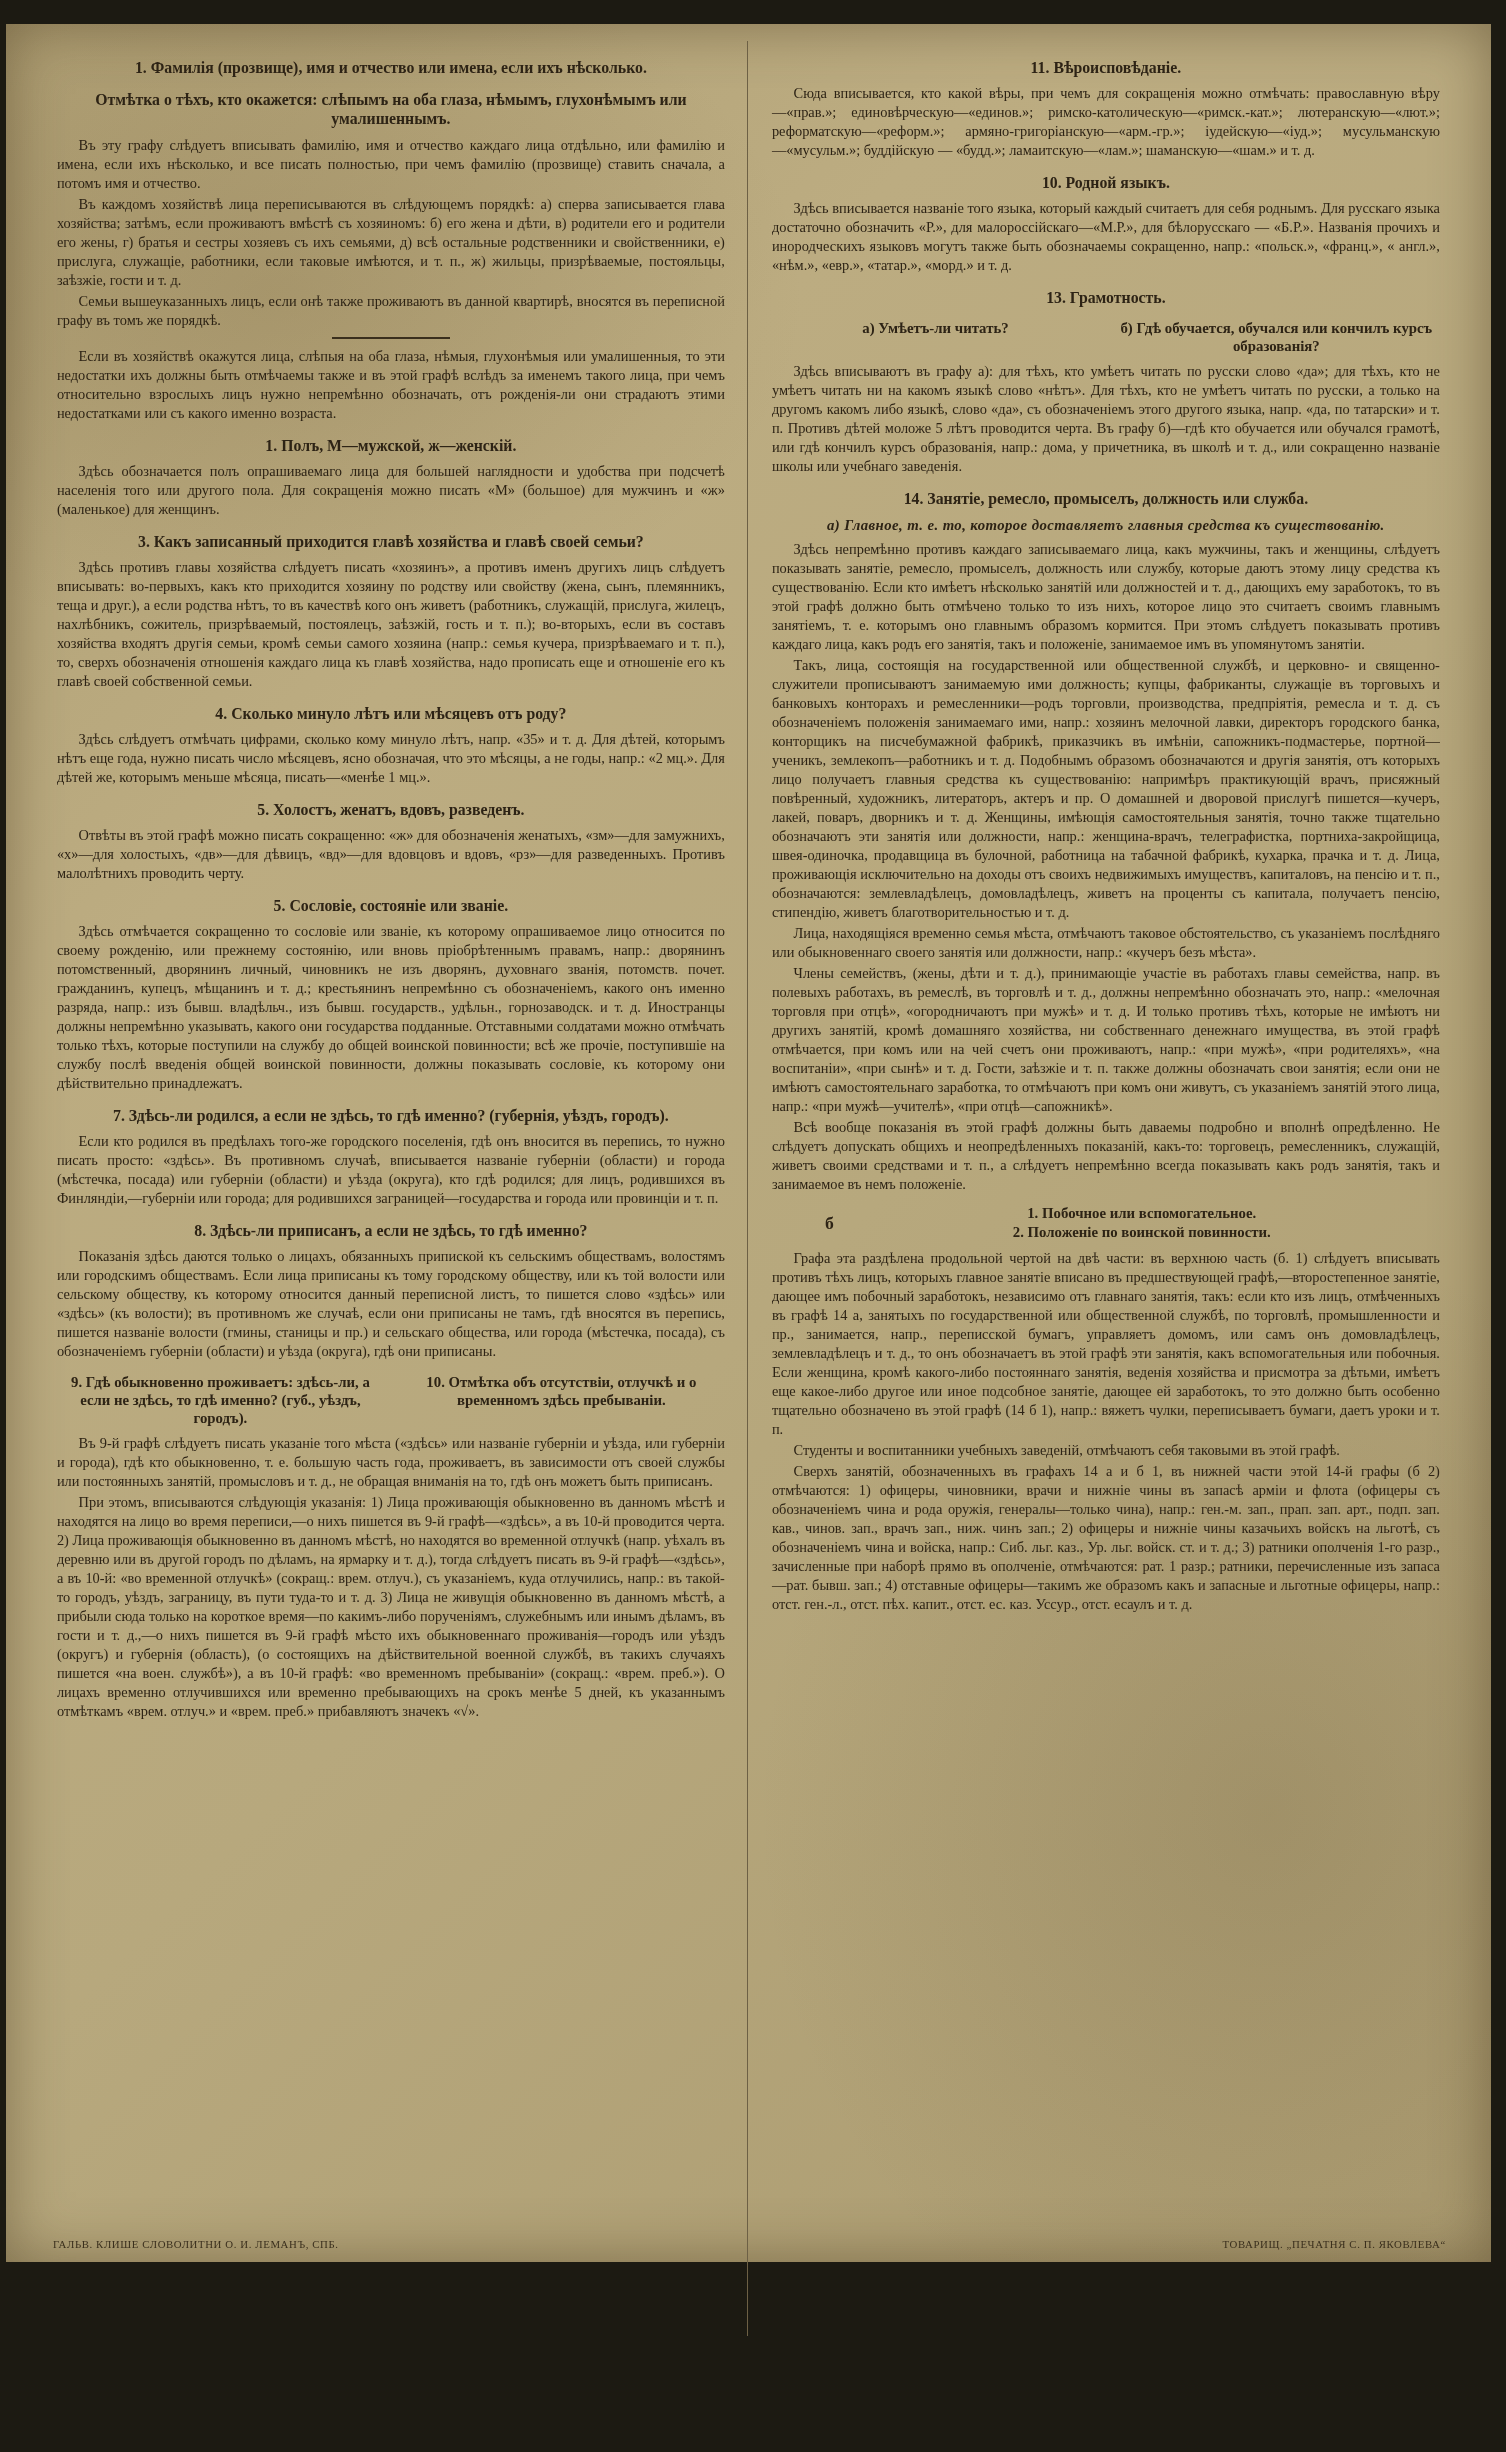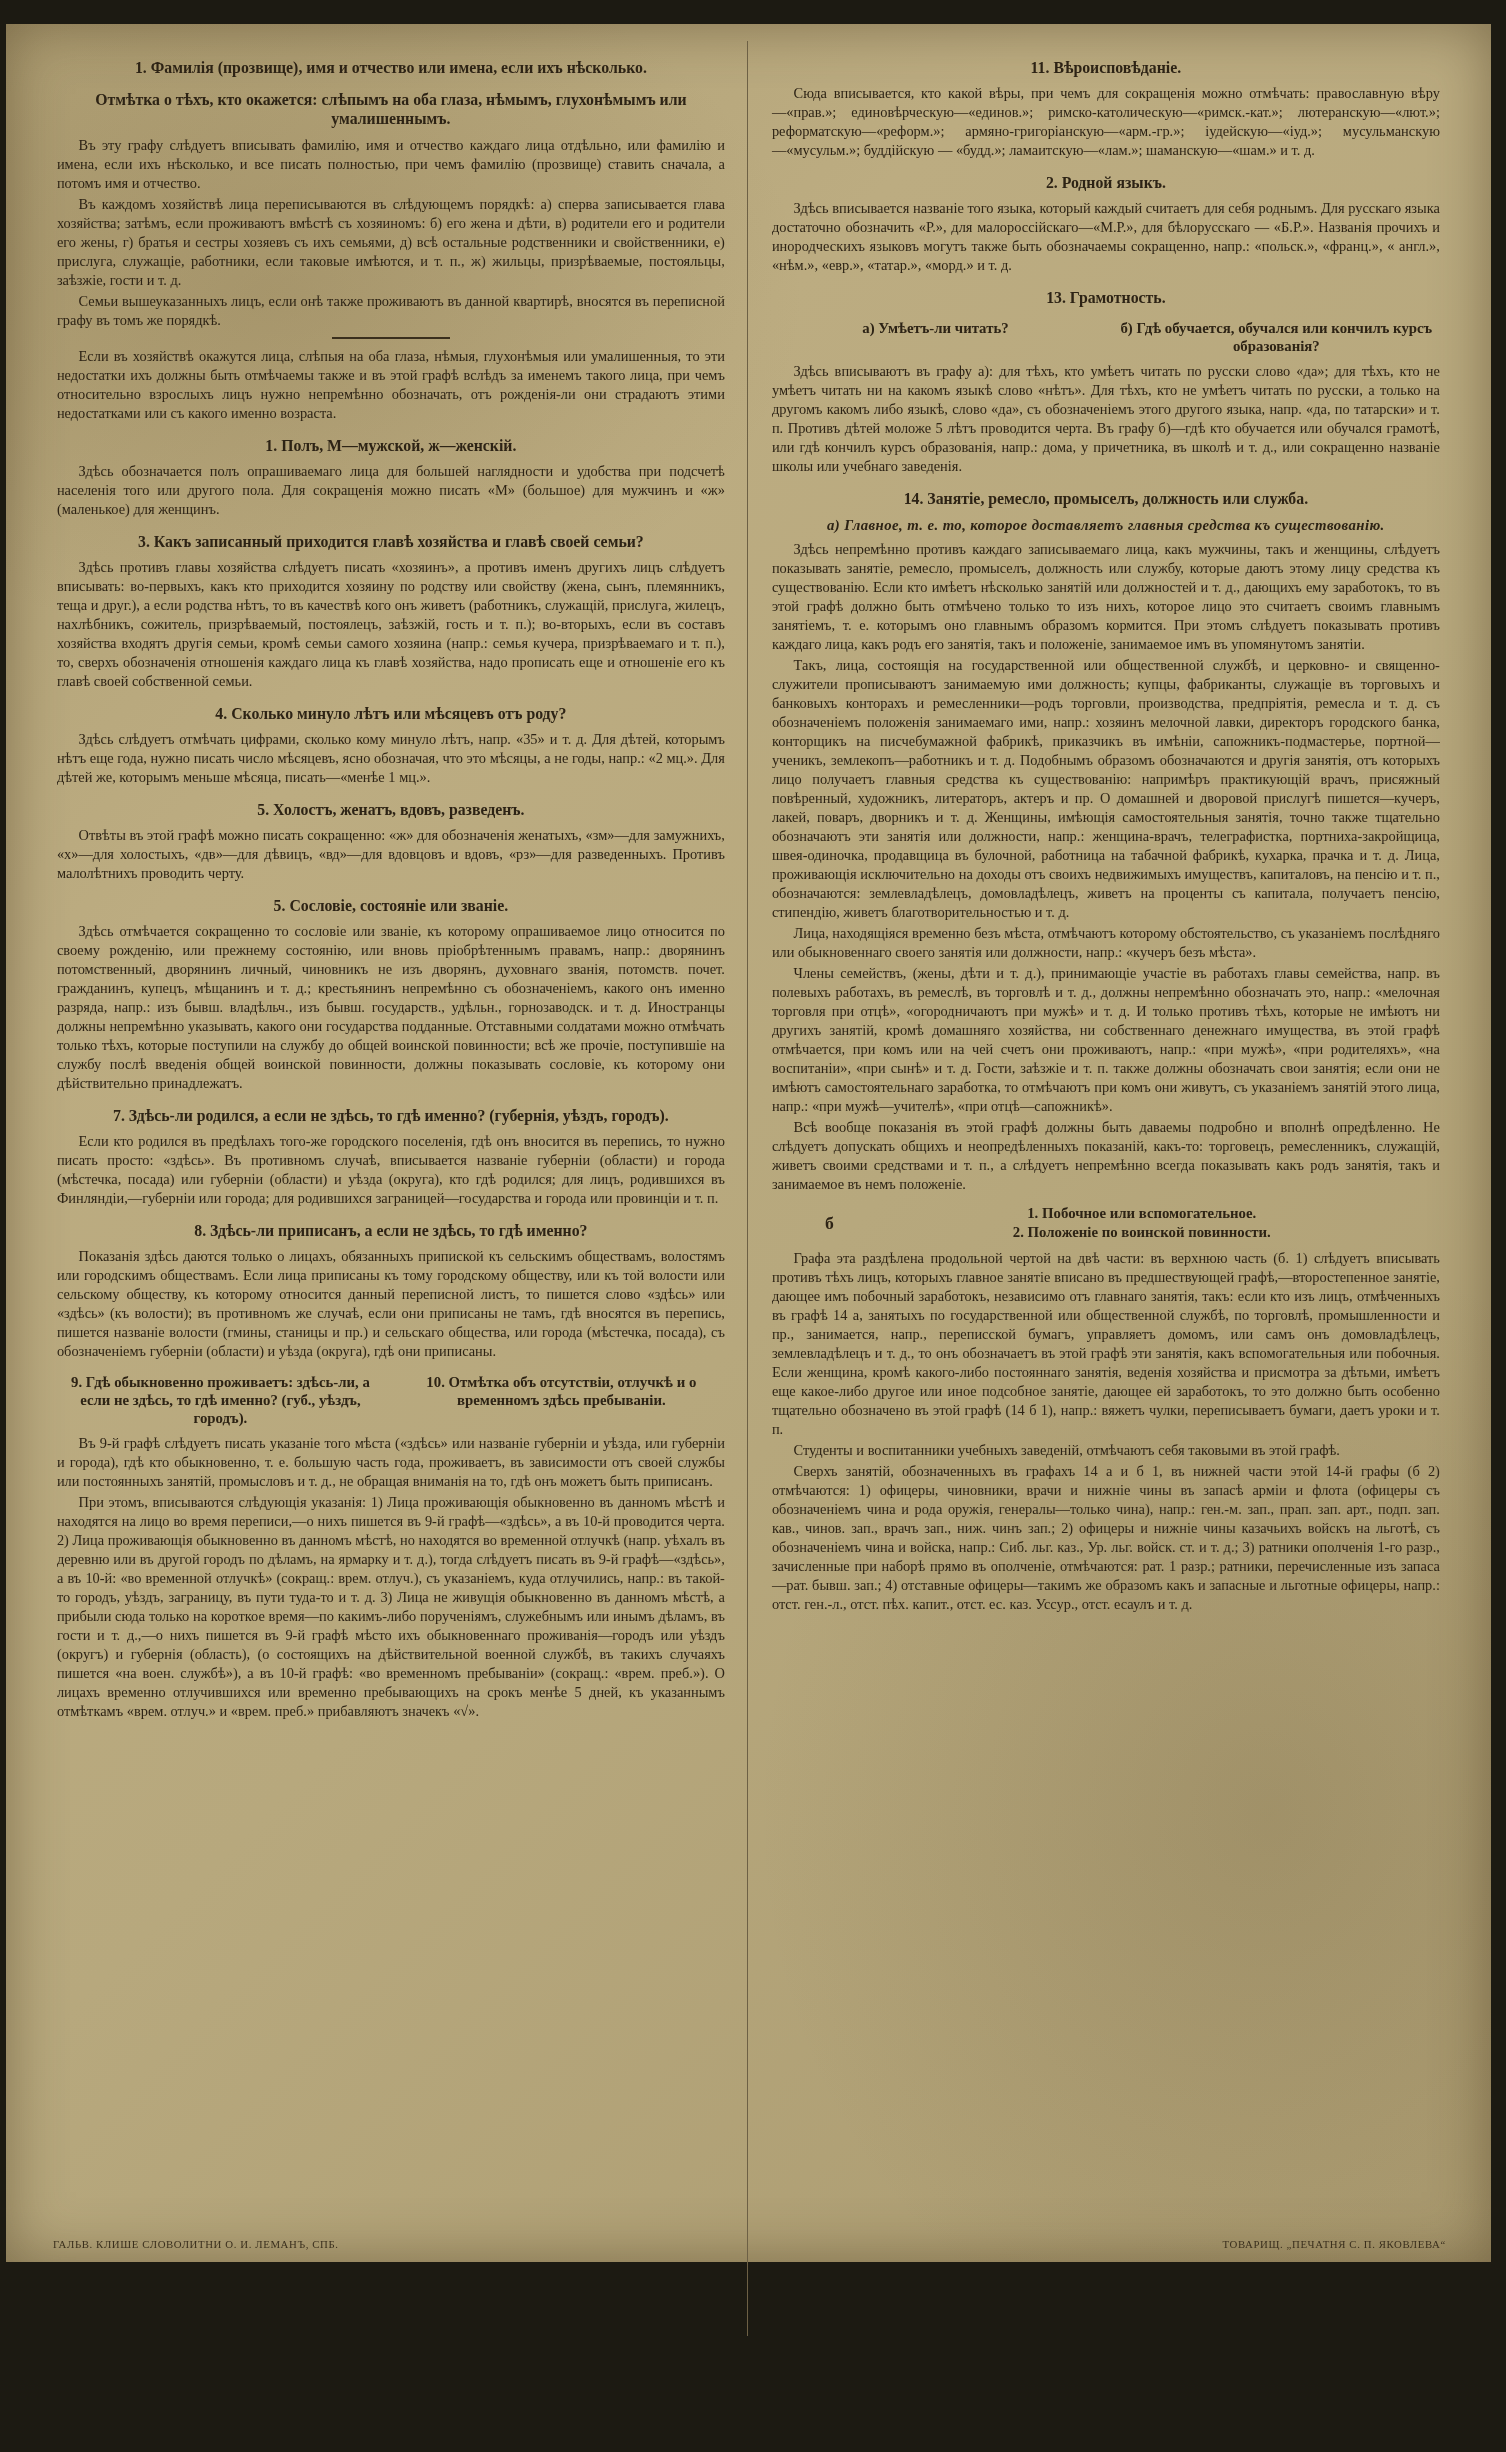--- a/index.html
+++ b/index.html
@@ -87,33 +87,33 @@
       <div class="headrow">
         <div class="headcell">9. Гдѣ обыкновенно проживаетъ: здѣсь-ли, а если не здѣсь, то гдѣ именно? (губ., уѣздъ, городъ).</div>
         <div class="headcell">10. Отмѣтка объ отсутствіи, отлучкѣ и о временномъ здѣсь пребываніи.</div>
       </div>
       <p class="para">Въ 9-й графѣ слѣдуетъ писать указаніе того мѣста («здѣсь» или названіе губерніи и уѣзда, или губерніи и города), гдѣ кто обыкновенно, т. е. большую часть года, проживаетъ, въ зависимости отъ своей службы или постоянныхъ занятій, промысловъ и т. д., не обращая вниманія на то, гдѣ онъ можетъ быть приписанъ.</p>
       <p class="para">При этомъ, вписываются слѣдующія указанія: 1) Лица проживающія обыкновенно въ данномъ мѣстѣ и находятся на лицо во время переписи,—о нихъ пишется въ 9-й графѣ—«здѣсь», а въ 10-й проводится черта. 2) Лица проживающія обыкновенно въ данномъ мѣстѣ, но находятся во временной отлучкѣ (напр. уѣхалъ въ деревню или въ другой городъ по дѣламъ, на ярмарку и т. д.), тогда слѣдуетъ писать въ 9-й графѣ—«здѣсь», а въ 10-й: «во временной отлучкѣ» (сокращ.: врем. отлуч.), съ указаніемъ, куда отлучились, напр.: въ такой-то городъ, уѣздъ, заграницу, въ пути туда-то и т. д. 3) Лица не живущія обыкновенно въ данномъ мѣстѣ, а прибыли сюда только на короткое время—по какимъ-либо порученіямъ, служебнымъ или инымъ дѣламъ, въ гости и т. д.,—о нихъ пишется въ 9-й графѣ мѣсто ихъ обыкновеннаго проживанія—городъ или уѣздъ (округъ) и губернія (область), (о состоящихъ на дѣйствительной военной службѣ, въ такихъ случаяхъ пишется «на воен. службѣ»), а въ 10-й графѣ: «во временномъ пребываніи» (сокращ.: «врем. преб.»). О лицахъ временно отлучившихся или временно пребывающихъ на срокъ менѣе 5 дней, къ указаннымъ отмѣткамъ «врем. отлуч.» и «врем. преб.» прибавляютъ значекъ «√».</p>
     </div>
   <div id="col-right" class="col">
       <div class="heading">11. Вѣроисповѣданіе.</div>
       <p class="para">Сюда вписывается, кто какой вѣры, при чемъ для сокращенія можно отмѣчать: православную вѣру—«прав.»; единовѣрческую—«единов.»; римско-католическую—«римск.-кат.»; лютеранскую—«лют.»; реформатскую—«реформ.»; армяно-григоріанскую—«арм.-гр.»; іудейскую—«іуд.»; мусульманскую—«мусульм.»; буддійскую — «будд.»; ламаитскую—«лам.»; шаманскую—«шам.» и т. д.</p>
-      <div class="heading">2. Родной языкъ.</div>
+      <div class="heading">10. Родной языкъ.</div>
       <p class="para">Здѣсь вписывается названіе того языка, который каждый считаетъ для себя роднымъ. Для русскаго языка достаточно обозначить «Р.», для малороссійскаго—«М.Р.», для бѣлорусскаго — «Б.Р.». Названія прочихъ и инородческихъ языковъ могутъ также быть обозначаемы сокращенно, напр.: «польск.», «франц.», « англ.», «нѣм.», «евр.», «татар.», «морд.» и т. д.</p>
       <div class="heading">13. Грамотность.</div>
       <div class="headrow">
         <div class="headcell">а) Умѣетъ-ли читать?</div>
         <div class="headcell">б) Гдѣ обучается, обучался или кончилъ курсъ образованія?</div>
       </div>
       <p class="para">Здѣсь вписываютъ въ графу а): для тѣхъ, кто умѣетъ читать по русски слово «да»; для тѣхъ, кто не умѣетъ читать ни на какомъ языкѣ слово «нѣтъ». Для тѣхъ, кто не умѣетъ читать по русски, а только на другомъ какомъ либо языкѣ, слово «да», съ обозначеніемъ этого другого языка, напр. «да, по татарски» и т. п. Противъ дѣтей моложе 5 лѣтъ проводится черта. Въ графу б)—гдѣ кто обучается или обучался грамотѣ, или гдѣ кончилъ курсъ образованія, напр.: дома, у причетника, въ школѣ и т. д., или сокращенно названіе школы или учебнаго заведенія.</p>
       <div class="heading">14. Занятіе, ремесло, промыселъ, должность или служба.</div>
       <div class="subheading">а) Главное, т. е. то, которое доставляетъ главныя средства къ существованію.</div>
       <p class="para">Здѣсь непремѣнно противъ каждаго записываемаго лица, какъ мужчины, такъ и женщины, слѣдуетъ показывать занятіе, ремесло, промыселъ, должность или службу, которые даютъ этому лицу средства къ существованію. Если кто имѣетъ нѣсколько занятій или должностей и т. д., дающихъ ему заработокъ, то въ этой графѣ должно быть отмѣчено только то изъ нихъ, которое лицо это считаетъ своимъ главнымъ занятіемъ, т. е. которымъ оно главнымъ образомъ кормится. При этомъ слѣдуетъ показывать противъ каждаго лица, какъ родъ его занятія, такъ и положеніе, занимаемое имъ въ упомянутомъ занятіи.</p>
       <p class="para">Такъ, лица, состоящія на государственной или общественной службѣ, и церковно- и священно-служители прописываютъ занимаемую ими должность; купцы, фабриканты, служащіе въ торговыхъ и банковыхъ конторахъ и ремесленники—родъ торговли, производства, предпріятія, ремесла и т. д. съ обозначеніемъ положенія занимаемаго ими, напр.: хозяинъ мелочной лавки, директоръ городского банка, конторщикъ на писчебумажной фабрикѣ, приказчикъ въ имѣніи, сапожникъ-подмастерье, портной—ученикъ, землекопъ—работникъ и т. д. Подобнымъ образомъ обозначаются и другія занятія, отъ которыхъ лицо получаетъ главныя средства къ существованію: напримѣръ практикующій врачъ, присяжный повѣренный, художникъ, литераторъ, актеръ и пр. О домашней и дворовой прислугѣ пишется—кучеръ, лакей, поваръ, дворникъ и т. д. Женщины, имѣющія самостоятельныя занятія, точно также тщательно обозначаютъ эти занятія или должности, напр.: женщина-врачъ, телеграфистка, портниха-закройщица, швея-одиночка, продавщица въ булочной, работница на табачной фабрикѣ, кухарка, прачка и т. д. Лица, проживающія исключительно на доходы отъ своихъ недвижимыхъ имуществъ, капиталовъ, на пенсію и т. п., обозначаются: землевладѣлецъ, домовладѣлецъ, живетъ на проценты съ капитала, получаетъ пенсію, стипендію, живетъ благотворительностью и т. д.</p>
-      <p class="para">Лица, находящіяся временно безъ мѣста, отмѣчаютъ которому обстоятельство, съ указаніемъ послѣдняго или обыкновеннаго своего занятія или должности, напр.: «кучеръ безъ мѣста».</p>
+      <p class="para">Лица, находящіяся временно семья мѣста, отмѣчаютъ таковое обстоятельство, съ указаніемъ послѣдняго или обыкновеннаго своего занятія или должности, напр.: «кучеръ безъ мѣста».</p>
       <p class="para">Члены семействъ, (жены, дѣти и т. д.), принимающіе участіе въ работахъ главы семейства, напр. въ полевыхъ работахъ, въ ремеслѣ, въ торговлѣ и т. д., должны непремѣнно обозначать это, напр.: «мелочная торговля при отцѣ», «огородничаютъ при мужѣ» и т. д. И только противъ тѣхъ, которые не имѣютъ ни другихъ занятій, кромѣ домашняго хозяйства, ни собственнаго денежнаго имущества, въ этой графѣ отмѣчается, при комъ или на чей счетъ они проживаютъ, напр.: «при мужѣ», «при родителяхъ», «на воспитаніи», «при сынѣ» и т. д. Гости, заѣзжіе и т. п. также должны обозначать свои занятія; если они не имѣютъ самостоятельнаго заработка, то отмѣчаютъ при комъ они живутъ, съ указаніемъ занятій этого лица, напр.: «при мужѣ—учителѣ», «при отцѣ—сапожникѣ».</p>
       <p class="para">Всѣ вообще показанія въ этой графѣ должны быть даваемы подробно и вполнѣ опредѣленно. Не слѣдуетъ допускать общихъ и неопредѣленныхъ показаній, какъ-то: торговецъ, ремесленникъ, служащій, живетъ своими средствами и т. п., а слѣдуетъ непремѣнно всегда показывать какъ родъ занятія, такъ и занимаемое въ немъ положеніе.</p>
       <div class="bracket">
         <div class="mark">б</div>
         <div class="lines">
           <div>1. Побочное или вспомогательное.</div>
           <div>2. Положеніе по воинской повинности.</div>
         </div>
       </div>
       <p class="para">Графа эта раздѣлена продольной чертой на двѣ части: въ верхнюю часть (б. 1) слѣдуетъ вписывать противъ тѣхъ лицъ, которыхъ главное занятіе вписано въ предшествующей графѣ,—второстепенное занятіе, дающее имъ побочный заработокъ, независимо отъ главнаго занятія, такъ: если кто изъ лицъ, отмѣченныхъ въ графѣ 14 а, занятыхъ по государственной или общественной службѣ, по торговлѣ, промышленности и пр., занимается, напр., переписской бумагъ, управляетъ домомъ, или самъ онъ домовладѣлецъ, землевладѣлецъ и т. д., то онъ обозначаетъ въ этой графѣ эти занятія, какъ вспомогательныя или побочныя. Если женщина, кромѣ какого-либо постояннаго занятія, веденія хозяйства и присмотра за дѣтьми, имѣетъ еще какое-либо другое или иное подсобное занятіе, дающее ей заработокъ, то это должно быть особенно тщательно обозначено въ этой графѣ (14 б 1), напр.: вяжетъ чулки, переписываетъ бумаги, даетъ уроки и т. п.</p>

